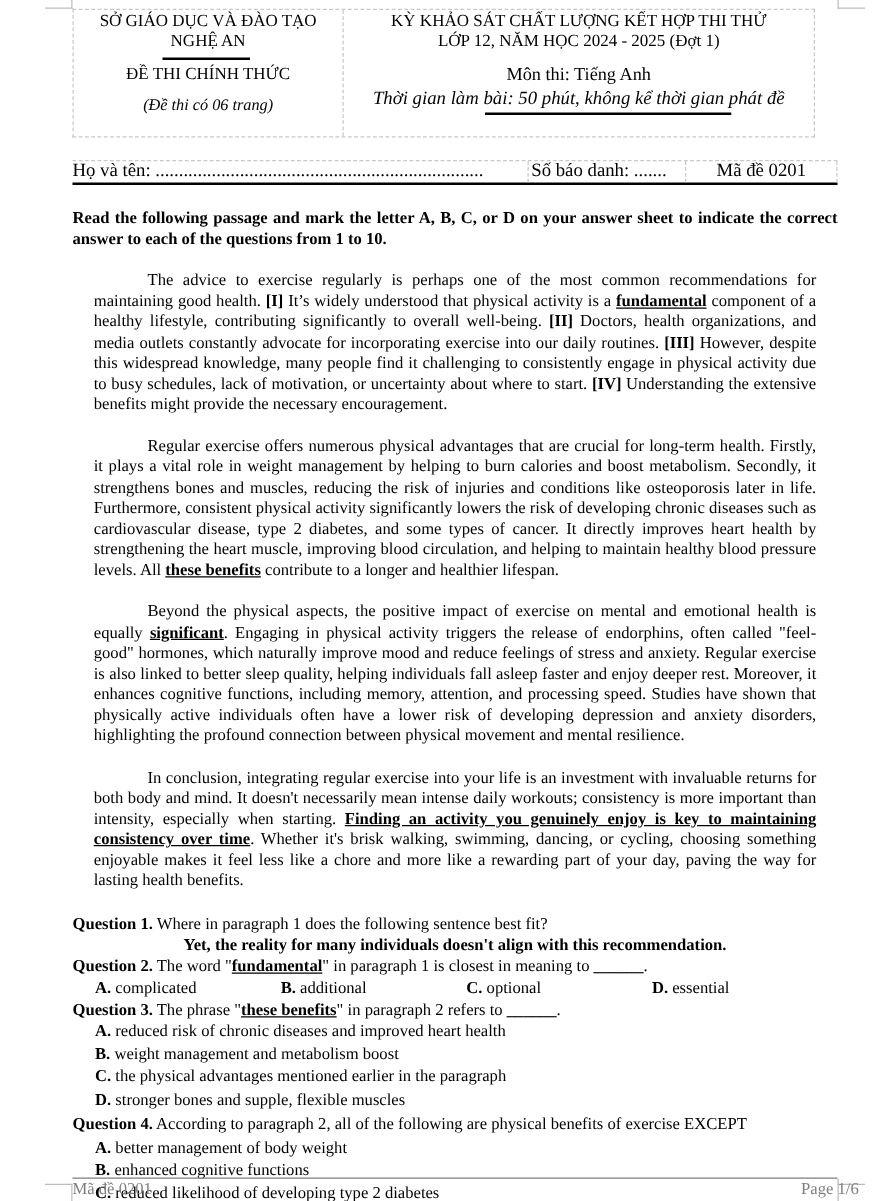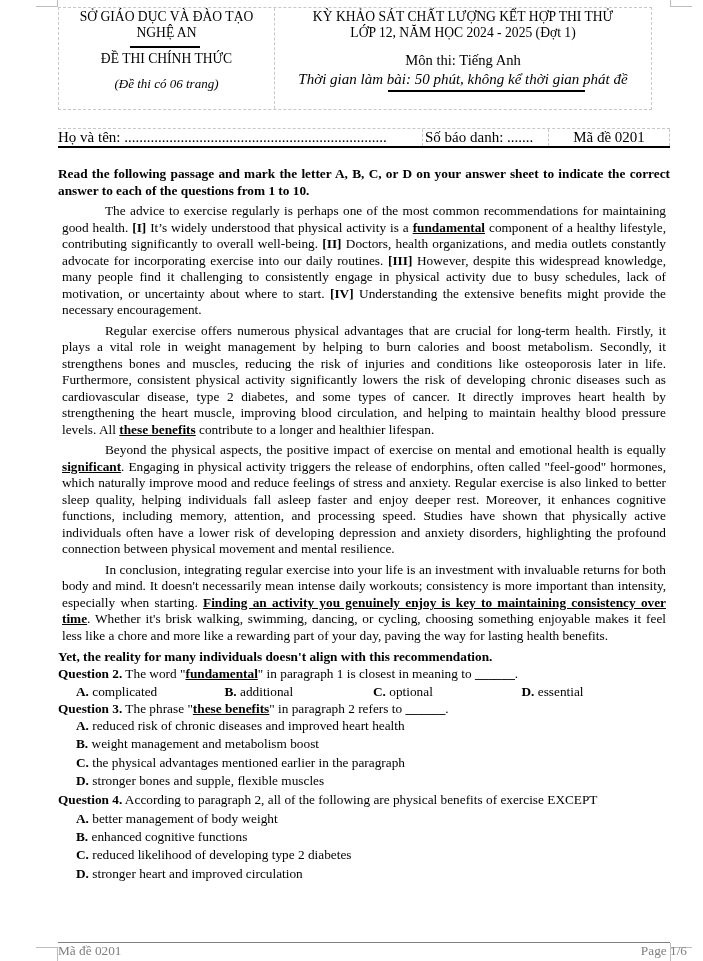--- a/index.html
+++ b/index.html
@@ -26,29 +26,29 @@
     .rule { position: absolute; height: 2px; background: #000; }
     
     .info {
       position: absolute; left: 58px; top: 128px; width: 612px; height: 20px;
       border-top: 1px dashed #c8c8c8; border-bottom: 2px solid #000; box-sizing: border-box;
     }
     .info .cell { position: absolute; top: 0; height: 17px; line-height: 17px; white-space: nowrap; font-size: 15px; }
     .info .sep { position: absolute; top: 0; width: 0; height: 17px; border-left: 1px dashed #c8c8c8; }
     
     .content { position: absolute; left: 58px; top: 166px; width: 612px; }
-    .p { text-align: justify; line-height: 16.5px; margin: 4px; }
+    .p { text-align: justify; line-height: 16.5px; margin: 17px; }
     .ind { text-indent: 43px; }
     .instr { font-weight: bold; line-height: 16.5px; text-align: justify; margin: 0; }
     .bu { font-weight: bold; text-decoration: underline; }
     .q { line-height: 17.3px; margin: 0; white-space: nowrap; }
     .opts { display: flex; line-height: 17.3px; padding-left: 18px; }
     .opts .o { width: 157px; white-space: nowrap; }
     .opt-row { line-height: 18.2px; padding-left: 18px; white-space: nowrap; }
-    .centered { font-weight: bold; line-height: 17.3px; }
+    .centered { text-align: center; font-weight: bold; line-height: 17.3px; }
     
     .footer-line { position: absolute; left: 58px; top: 942px; width: 612px; height: 1px; background: #7f7f7f; }
     .footer { position: absolute; top: 943px; font-size: 13.3px; color: #7f7f7f; line-height: 16px; white-space: nowrap; }
   </style>
 </head>
 <body>
 
 <div class="crop" style="left:36px;top:6px;width:22px;height:1px;"></div>
 <div class="crop" style="left:57px;top:0;width:1px;height:7px;"></div>
 <div class="crop" style="left:670px;top:6px;width:22px;height:1px;"></div>
@@ -89,20 +89,21 @@
 
   <p class="p ind"><span>The advice to exercise regularly is perhaps one of the most common recommendations for maintaining good health. </span><b>[I]</b><span> It’s widely understood that physical activity is a </span><span class="bu">fundamental</span><span> component of a healthy lifestyle, contributing significantly to overall well-being. </span><b>[II]</b><span> Doctors, health organizations, and media outlets constantly advocate for incorporating exercise into our daily routines. </span><b>[III]</b><span> However, despite this widespread knowledge, many people find it challenging to consistently engage in physical activity due to busy schedules, lack of motivation, or uncertainty about where to start. </span><b>[IV]</b><span> Understanding the extensive benefits might provide the necessary encouragement.</span></p>
 
   <p class="p ind"><span>Regular exercise offers numerous physical advantages that are crucial for long-term health. Firstly, it plays a vital role in weight management by helping to burn calories and boost metabolism. Secondly, it strengthens bones and muscles, reducing the risk of injuries and conditions like osteoporosis later in life. Furthermore, consistent physical activity significantly lowers the risk of developing chronic diseases such as cardiovascular disease, type 2 diabetes, and some types of cancer. It directly improves heart health by strengthening the heart muscle, improving blood circulation, and helping to maintain healthy blood pressure levels. All </span><span class="bu">these benefits</span><span> contribute to a longer and healthier lifespan.</span></p>
 
   <p class="p ind"><span>Beyond the physical aspects, the positive impact of exercise on mental and emotional health is equally </span><span class="bu">significant</span><span>. Engaging in physical activity triggers the release of endorphins, often called "feel-good" hormones, which naturally improve mood and reduce feelings of stress and anxiety. Regular exercise is also linked to better sleep quality, helping individuals fall asleep faster and enjoy deeper rest. Moreover, it enhances cognitive functions, including memory, attention, and processing speed. Studies have shown that physically active individuals often have a lower risk of developing depression and anxiety disorders, highlighting the profound connection between physical movement and mental resilience.</span></p>
 
   <p class="p ind"><span>In conclusion, integrating regular exercise into your life is an investment with invaluable returns for both body and mind. It doesn't necessarily mean intense daily workouts; consistency is more important than intensity, especially when starting. </span><span class="bu">Finding an activity you genuinely enjoy is key to maintaining consistency over time</span><span>. Whether it's brisk walking, swimming, dancing, or cycling, choosing something enjoyable makes it feel less like a chore and more like a rewarding part of your day, paving the way for lasting health benefits.</span></p>
 
   <div>
+    <p class="q"><b>Question 1.</b><span> Where in paragraph 1 does the following sentence best fit?</span></p>
     <div class="centered">Yet, the reality for many individuals doesn't align with this recommendation.</div>
   </div>
 
   <div>
     <p class="q"><b>Question 2.</b><span> The word "</span><span class="bu">fundamental</span><span>" in paragraph 1 is closest in meaning to </span><b>______</b><span>.</span></p>
     <div class="opts">
       <div class="o"><b>A.</b><span> complicated</span></div>
       <div class="o"><b>B.</b><span> additional</span></div>
       <div class="o"><b>C.</b><span> optional</span></div>
       <div class="o"><b>D.</b><span> essential</span></div>

